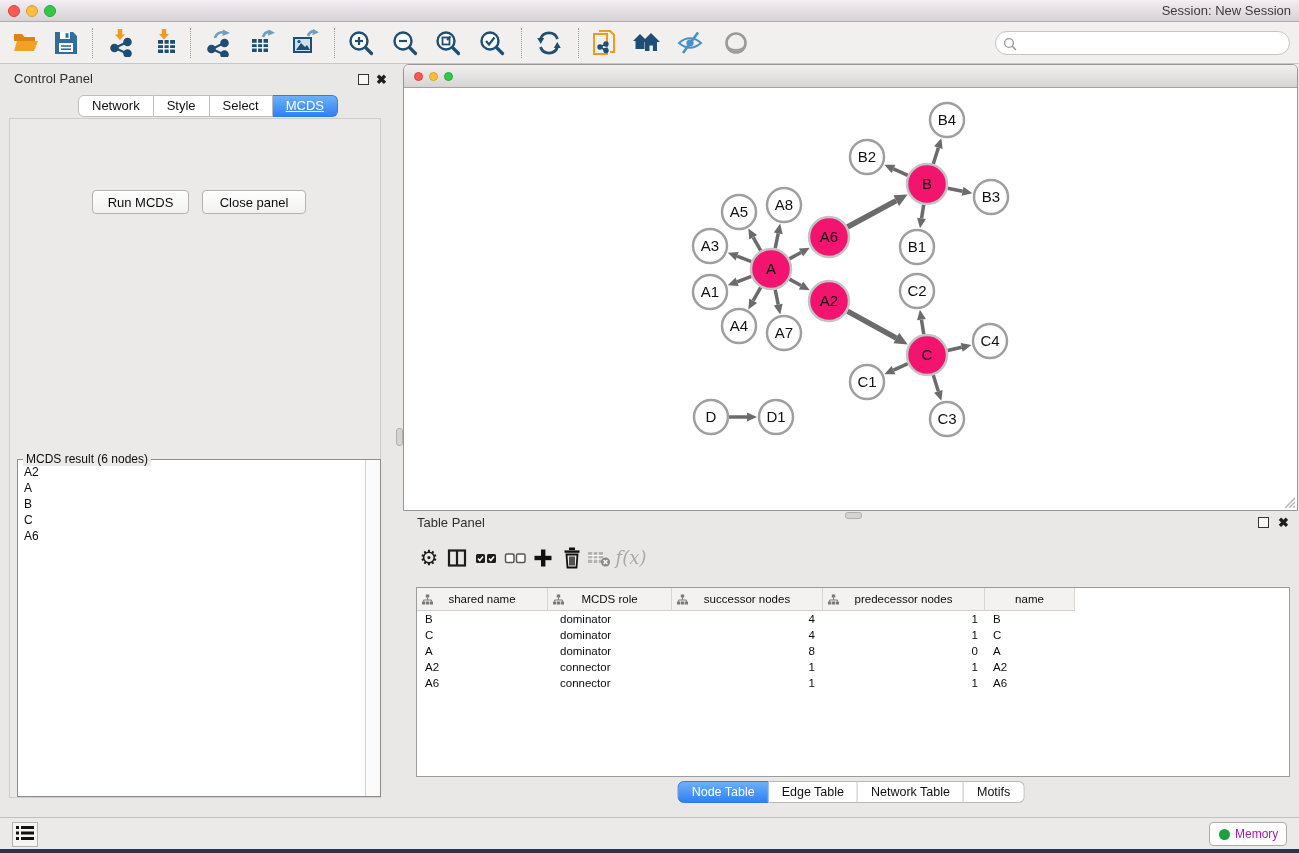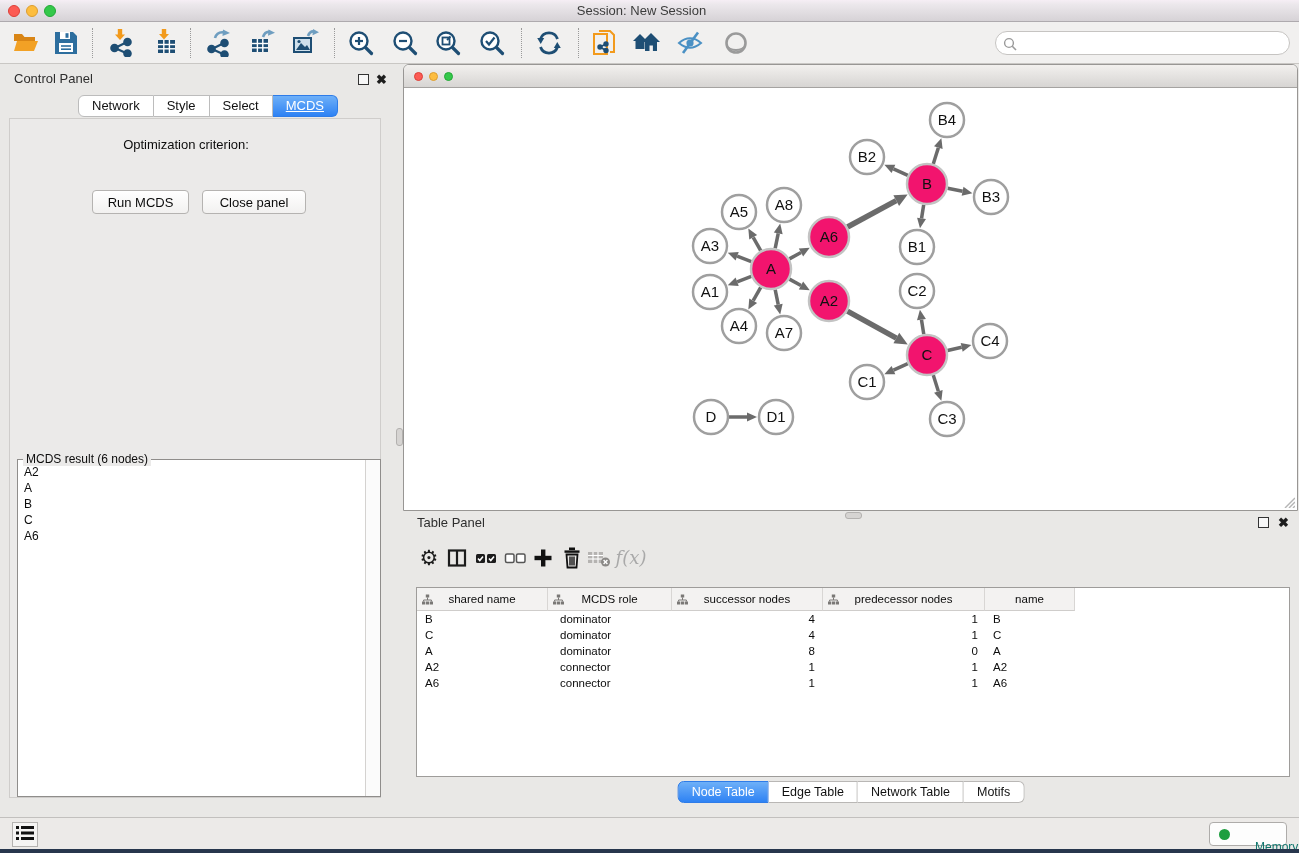--- a/index.html
+++ b/index.html
@@ -3,21 +3,21 @@
 <meta charset="utf-8">
 <style>
   * { margin:0; padding:0; box-sizing:border-box; }
   html,body { background:#555; }
   body { font-family:"Liberation Sans", sans-serif; }
   .app { position:relative; width:1299px; height:853px; background:#e9e8e6; overflow:hidden; }
 
   
   .titlebar { position:absolute; left:0; top:0; width:1299px; height:22px;
     background:linear-gradient(#f6eef5,#ece8ec 20%,#d6d2d6); border-bottom:1px solid #aeaaae; }
-  .titlebar .title { position:absolute; left:0; right:16px; top:3px; text-align:center;
+  .titlebar .title { position:absolute; left:0; right:8px; top:3px; text-align:right;
     font-size:13px; color:#3c3c3c; }
   .tl { position:absolute; top:5px; width:12px; height:12px; border-radius:50%; }
   .tl.red { left:8px; background:#fc5b54; border:1px solid #dd3f38; }
   .tl.yellow { left:26px; background:#fdbd3f; border:1px solid #dd9d2f; }
   .tl.green { left:44px; background:#34c84a; border:1px solid #23a837; }
 
   
   .toolbar { position:absolute; left:0; top:22px; width:1299px; height:42px;
     background:#f1f0ef; border-bottom:1px solid #c9c7c4; }
   .tb-btn { position:absolute; top:6px; width:30px; height:30px; background:none; border:none; cursor:pointer; }
@@ -112,21 +112,21 @@
   .tp-tab.selected { background:linear-gradient(#6eb0f8,#2e82f4); color:#fff; border-color:#2e7ce8;text-align:center; }
 
   
   .statusbar { position:absolute; left:0; top:817px; width:1299px; height:32px;
     background:#eceae8; border-top:1px solid #c2c0be; }
   .list-btn { position:absolute; left:12px; top:4px; width:26px; height:25px;
     background:#f5f4f3; border:1px solid #b5b3b1; cursor:pointer; }
   .memory-btn { position:absolute; right:12px; top:4px; width:78px; height:24px;
     background:#fdfdfd; border:1px solid #aeacaa; border-radius:4px; cursor:pointer; }
   .memory-dot { position:absolute; left:9px; top:6px; width:11px; height:11px; border-radius:50%; background:#1d9e3f; }
-  .memory-label { position:absolute; left:25px; top:17px; font-size:12px; color:#0f766e;margin-left:20px; }
+  .memory-label { position:absolute; left:25px; top:4px; font-size:12px; color:#a21caf; }
   .desktop-strip { position:absolute; left:0; top:849px; width:1299px; height:4px; background:#27364d; }
 </style>
 </head>
 <body>
 
 <div class="app">
 
   <div class="titlebar">
     <span class="tl red"></span>
     <span class="tl yellow"></span>
@@ -303,21 +303,20 @@
     <div class="panel-title">Control Panel</div>
     <span class="float-btn" style="left:358px; top:10px"></span>
     <span class="close-btn" style="left:376px; top:10px">✖</span>
     <div class="cp-tabs" id="cp-tabs">
         <div class="cp-tab">Network</div>
         <div class="cp-tab">Style</div>
         <div class="cp-tab">Select</div>
         <div class="cp-tab selected">MCDS</div>
       </div>
     <div class="cp-content"></div>
-    <div class="opt-label">Optimization criterion:</div>
     <button class="cp-btn" id="run-mcds">Run MCDS</button>
     <button class="cp-btn" id="close-panel">Close panel</button>
     <div class="result-box">
       <span class="result-legend">MCDS result (6 nodes)</span>
       <div class="result-list" id="result-list">
           <div class="result-item">A2</div>
           <div class="result-item">A</div>
           <div class="result-item">B</div>
           <div class="result-item">C</div>
           <div class="result-item">A6</div>

